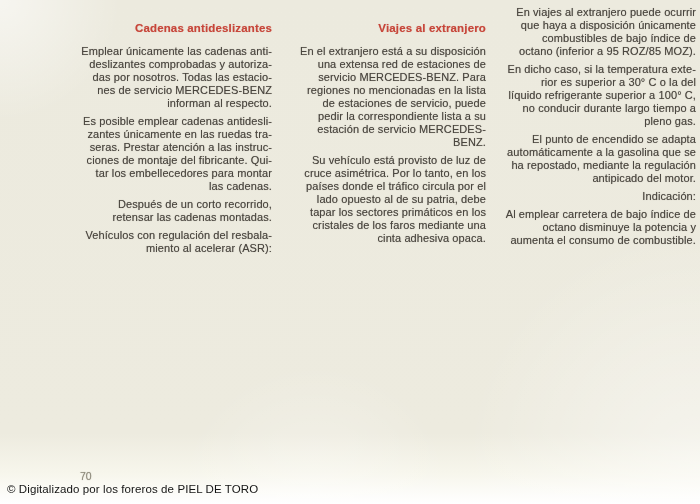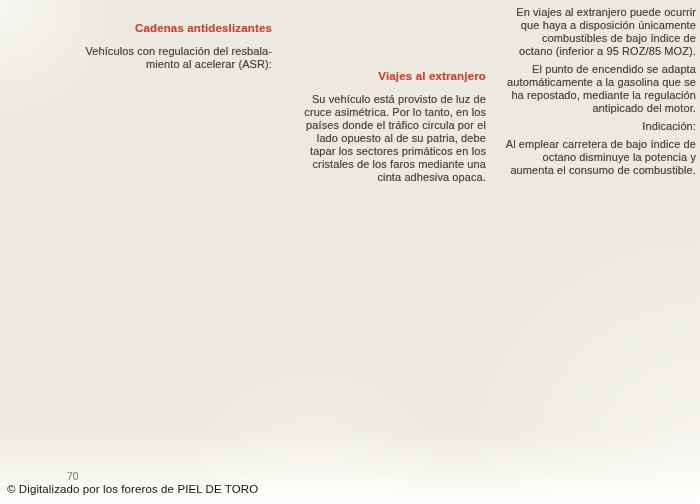--- a/index.html
+++ b/index.html
@@ -19,37 +19,37 @@
   .col {
     position: absolute;
     top: 22px;
     color: #4a463f;
     font-size: 11px;
     line-height: 13px;
     letter-spacing: 0.1px;
     text-shadow: 0 0 0.7px rgba(74,70,63,0.55);
   }
   .col-1 { left: 66px;  width: 206px; }
-  .col-2 { left: 283px; width: 203px; margin-top: 48px; }
+  .col-2 { left: 283px; width: 203px; }
   .col-3 { left: 491px; width: 205px; top: 6px; }
   .heading {
     margin: 0 0 10px 0;
     font-size: 11.5px;
     font-weight: bold;
     color: #c7463a;
     letter-spacing: 0.15px;
     text-shadow: 0 0 0.7px rgba(199,70,58,0.5);
   }
   .para {
     margin: 0 0 5px 0;
     white-space: pre-line;
   }
   .page-number {
     position: absolute;
-    left: 67px;
+    left: 80px;
     top: 470px;
     font-size: 10.5px;
     color: #8f8c7d;
     text-shadow: 0 0 1px rgba(143,140,125,0.7);
   }
   .credit {
     position: absolute;
     left: 7px;
     top: 483px;
     font-size: 11.5px;
@@ -57,40 +57,66 @@
     letter-spacing: 0.1px;
   }
 </style>
 </head>
 <body>
 
 <div class="page">
 
   <div class="col col-1">
     <h2 class="heading">Cadenas antideslizantes</h2>
+    <p class="para">Emplear únicamente las cadenas anti-
+deslizantes comprobadas y autoriza-
+das por nosotros. Todas las estacio-
+nes de servicio MERCEDES-BENZ
+informan al respecto.</p>
+    <p class="para">Es posible emplear cadenas antidesli-
+zantes únicamente en las ruedas tra-
+seras. Prestar atención a las instruc-
+ciones de montaje del fibricante. Qui-
+tar los embellecedores para montar
+las cadenas.</p>
+    <p class="para">Después de un corto recorrido,
+retensar las cadenas montadas.</p>
     <p class="para">Vehículos con regulación del resbala-
 miento al acelerar (ASR):</p>
   </div>
 
   <div class="col col-2">
     <h2 class="heading">Viajes al extranjero</h2>
+    <p class="para">En el extranjero está a su disposición
+una extensa red de estaciones de
+servicio MERCEDES-BENZ. Para
+regiones no mencionadas en la lista
+de estaciones de servicio, puede
+pedir la correspondiente lista a su
+estación de servicio MERCEDES-
+BENZ.</p>
     <p class="para">Su vehículo está provisto de luz de
 cruce asimétrica. Por lo tanto, en los
 países donde el tráfico circula por el
 lado opuesto al de su patria, debe
 tapar los sectores primáticos en los
 cristales de los faros mediante una
 cinta adhesiva opaca.</p>
   </div>
 
   <div class="col col-3">
     <p class="para">En viajes al extranjero puede ocurrir
 que haya a disposición únicamente
 combustibles de bajo índice de
 octano (inferior a 95 ROZ/85 MOZ).</p>
+    <p class="para">En dicho caso, si la temperatura exte-
+rior es superior a 30° C o la del
+líquido refrigerante superior a 100° C,
+no conducir durante largo tiempo a
+pleno gas.</p>
     <p class="para">El punto de encendido se adapta
 automáticamente a la gasolina que se
 ha repostado, mediante la regulación
 antipicado del motor.</p>
     <p class="para">Indicación:</p>
     <p class="para">Al emplear carretera de bajo índice de
 octano disminuye la potencia y
 aumenta el consumo de combustible.</p>
   </div>
 

